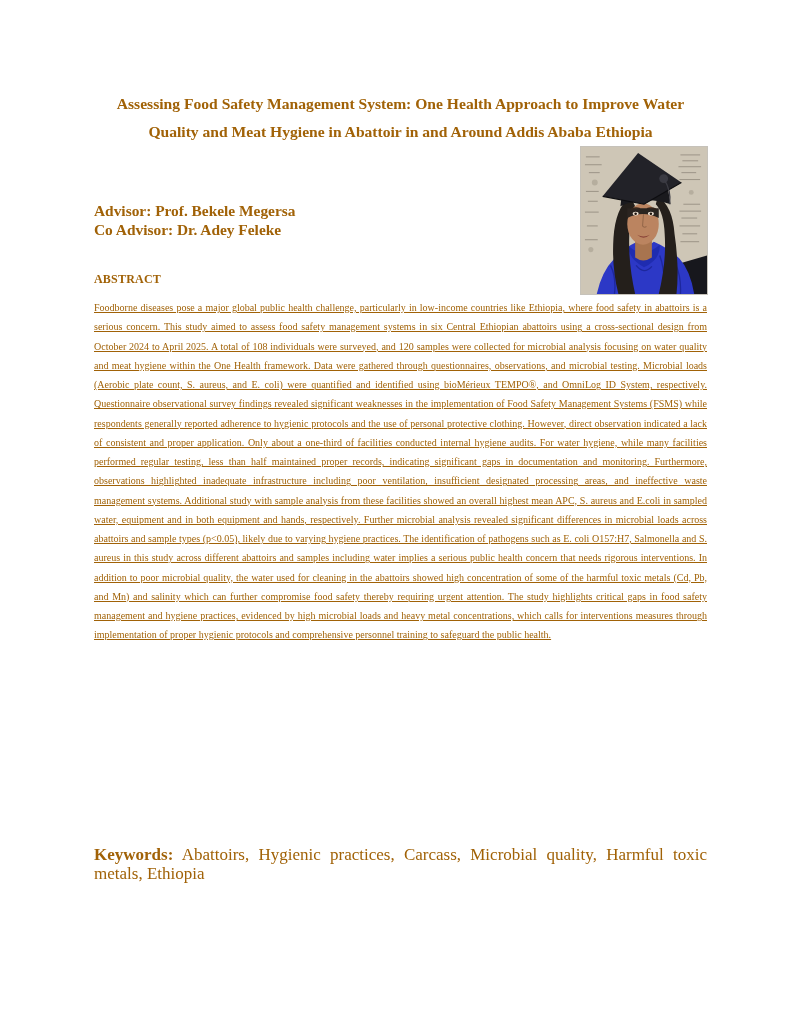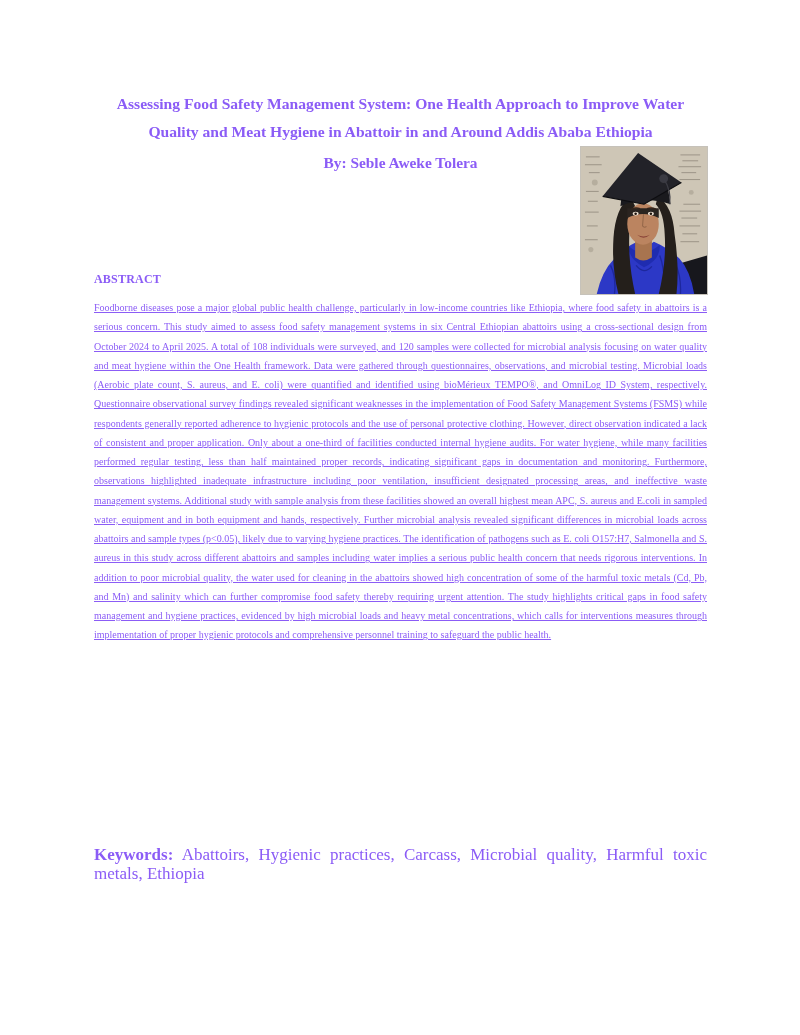--- a/index.html
+++ b/index.html
@@ -6,21 +6,21 @@
     margin: 0;
     padding: 0;
     background: #ffffff;
   }
   .page {
     position: relative;
     width: 800px;
     height: 1035px;
     background: #ffffff;
     font-family: "Liberation Serif", serif;
-    color: #8b5cf6;
+    color: #a16207;
     overflow: hidden;
   }
   .title {
     position: absolute;
     top: 90px;
     left: 94px;
     width: 613px;
     text-align: center;
     font-weight: bold;
     font-size: 15.6px;
@@ -91,22 +91,25 @@
     height: 100%;
   }
 </style>
 </head>
 <body>
 
 <div class="page">
 
   <div class="title">Assessing Food Safety Management System: One Health Approach to Improve Water Quality and Meat Hygiene in Abattoir in and Around Addis Ababa Ethiopia</div>
 
-  <div class="byline">By: Seble Aweke Tolera</div>
 
+  <div class="advisors">
+    <div>Advisor: Prof. Bekele Megersa</div>
+    <div>Co Advisor: Dr. Adey Feleke</div>
+  </div>
 
   <div class="photo-frame">
     <svg viewBox="0 0 128 149" preserveAspectRatio="none">
 
       <rect x="0" y="0" width="128" height="149" fill="#d2caba"></rect>
       <rect x="0" y="0" width="128" height="149" fill="#c8bfae" opacity="0.35"></rect>
 
       <g stroke="#6a6257" stroke-width="1" opacity="0.5">
         <path d="M101,8 h20"></path>
           <path d="M103,14 h16"></path>

